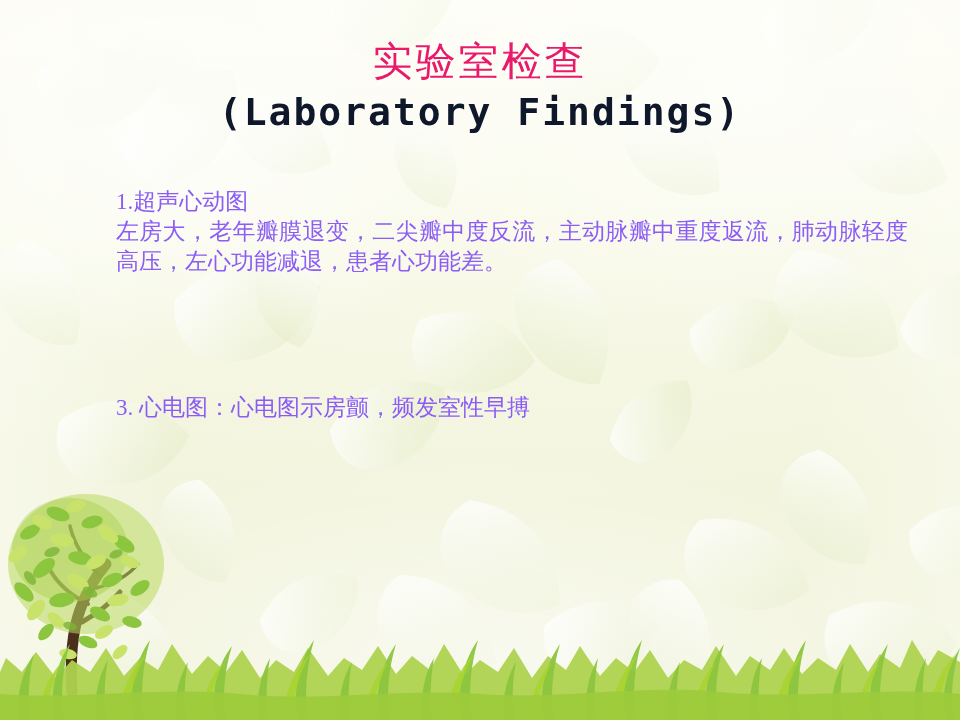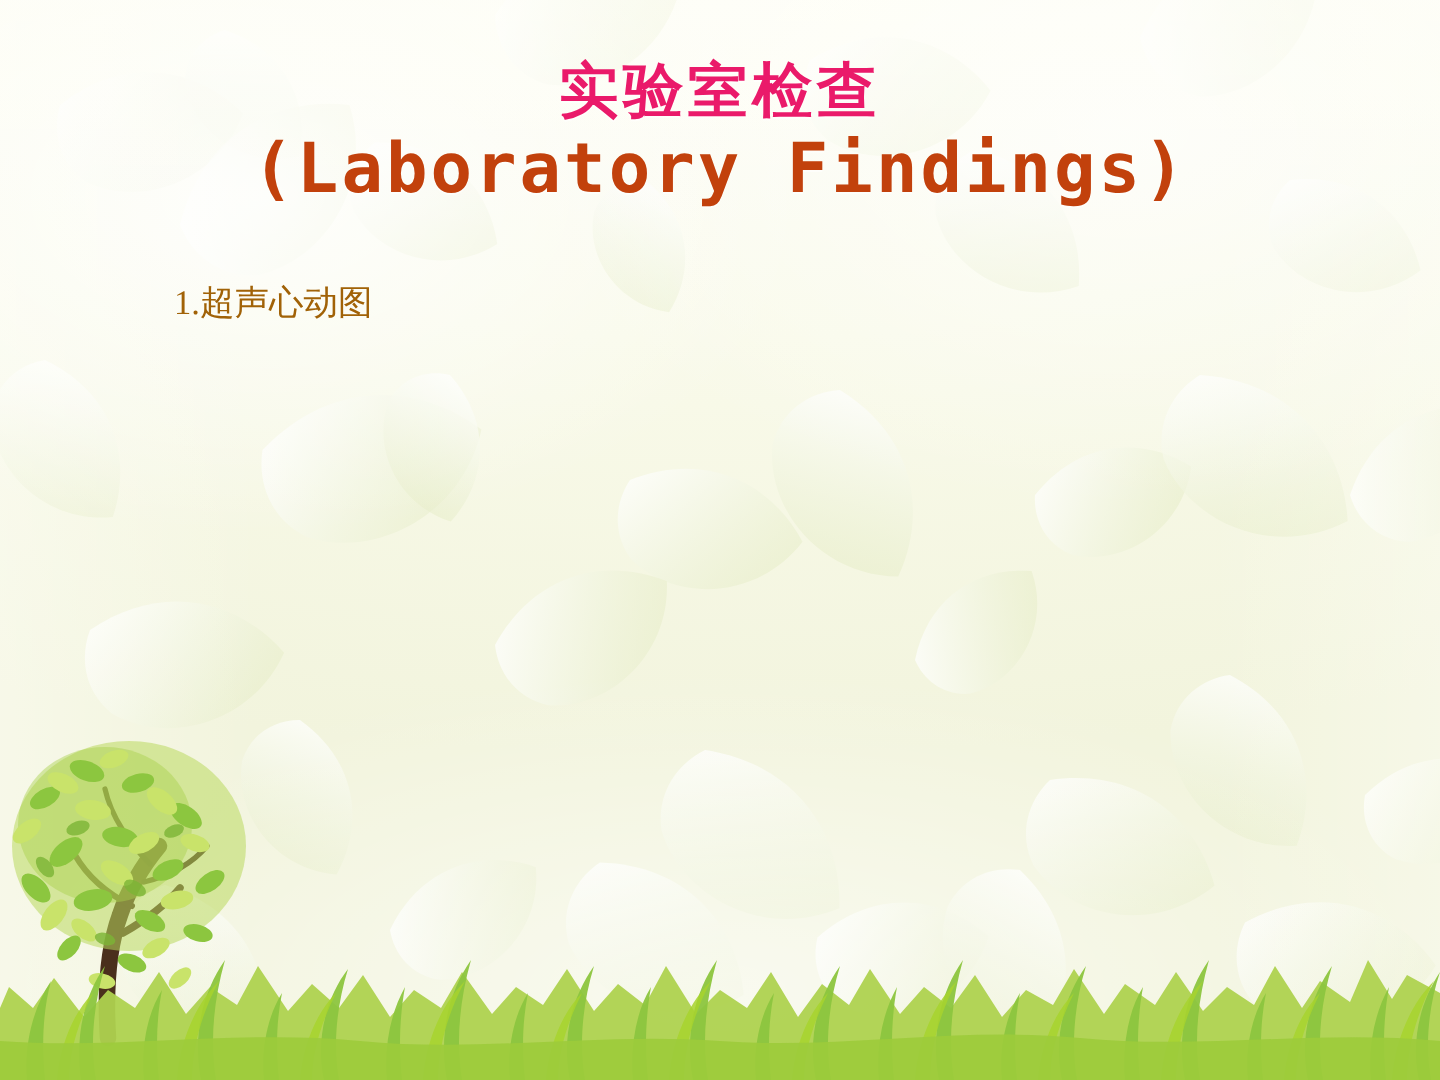--- a/index.html
+++ b/index.html
@@ -69,45 +69,45 @@
   .title-block {
     position: absolute;
     left: 0;
     top: 36px;
     width: 960px;
     text-align: center;
   }
 
   .title-cn {
     font-family: "DejaVu Sans", "Liberation Sans", sans-serif;
-    font-weight: bold;
+    font-weight: normal;
     font-size: 40px;
     line-height: 50px;
     color: #ea1a6a;
     letter-spacing: 3px;
     text-shadow: 0 1px 0 rgba(255,255,255,0.6);
   }
 
   .title-en {
     font-family: "DejaVu Sans Mono", "Liberation Mono", monospace;
     font-weight: bold;
-    font-size: 46px;
+    font-size: 38px;
     line-height: 52px;
-    color: #c2410c;
+    color: #0f172a;
     letter-spacing: 2px;
     text-shadow: 0 1px 0 rgba(255,255,255,0.6);
   }
 
   
   .body-block {
     position: absolute;
     left: 116px;
     top: 186px;
     width: 792px;
-    color: #a16207;
+    color: #8b5cf6;
   }
 
   .para {
     font-size: 23px;
     line-height: 30px;
     text-align: justify;
     text-justify: inter-character;
   }
 
   .para-1-head {
@@ -286,23 +286,25 @@
   </svg>
 
   <div class="title-block">
     <div class="title-cn">实验室检查</div>
     <div class="title-en">(Laboratory Findings)</div>
   </div>
 
   <div class="body-block">
 
     <div class="para para-1-head">1.超声心动图</div>
+    <div class="para">左房大，老年瓣膜退变，二尖瓣中度反流，主动脉瓣中重度返流，肺动脉轻度高压，左心功能减退，患者心功能差。</div>
 
     <div class="gap-a"></div>
 
     <div class="gap-b"></div>
 
     <div class="gap-c"></div>
 
+    <div class="para">3. 心电图：心电图示房颤，频发室性早搏</div>
 
   </div>
 
 </div>
 
 </body></html>

